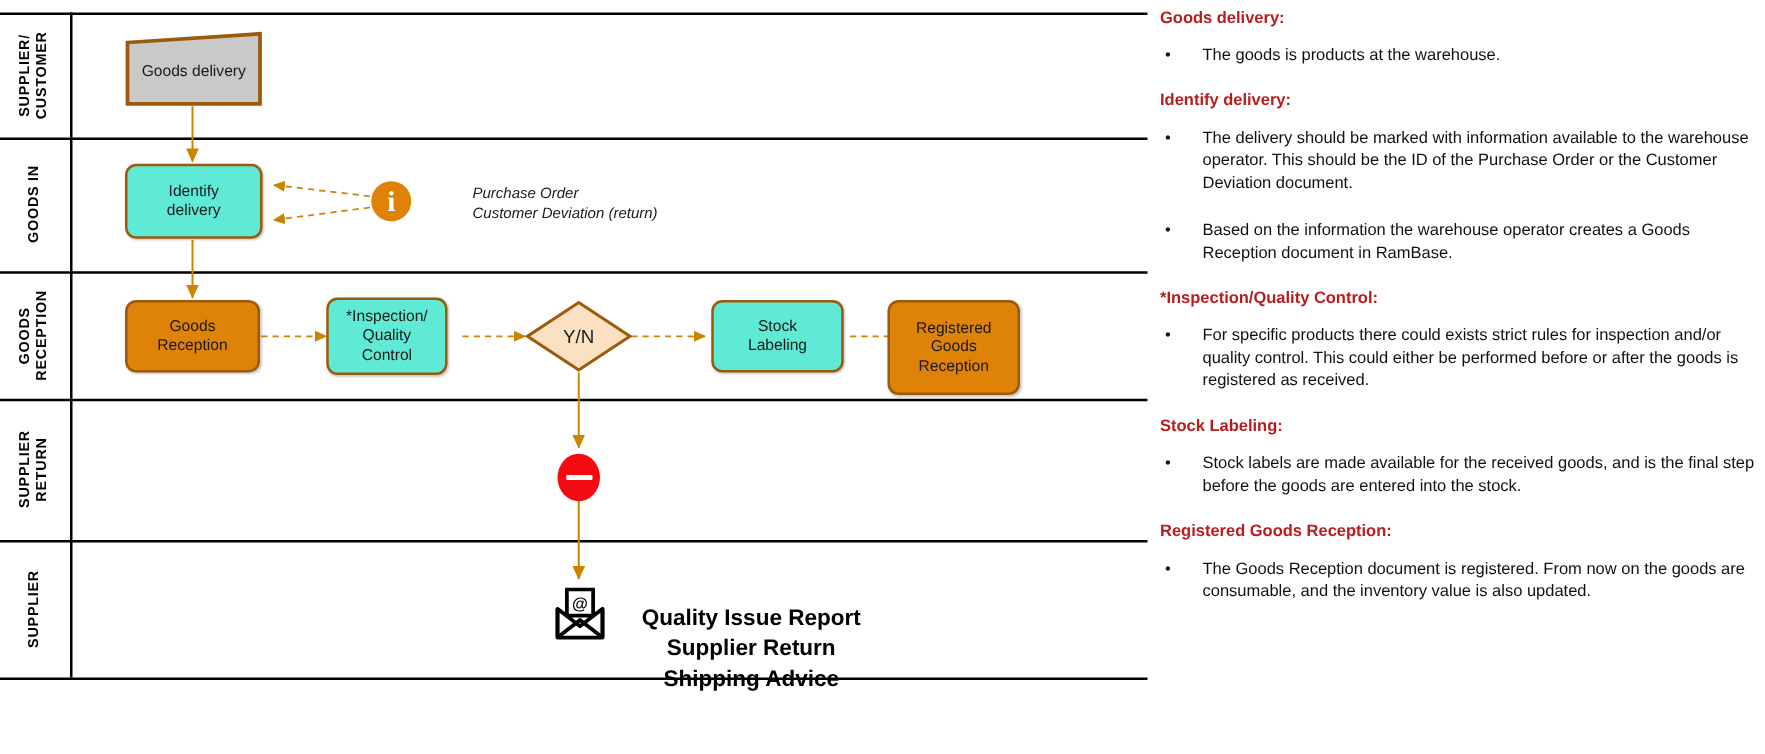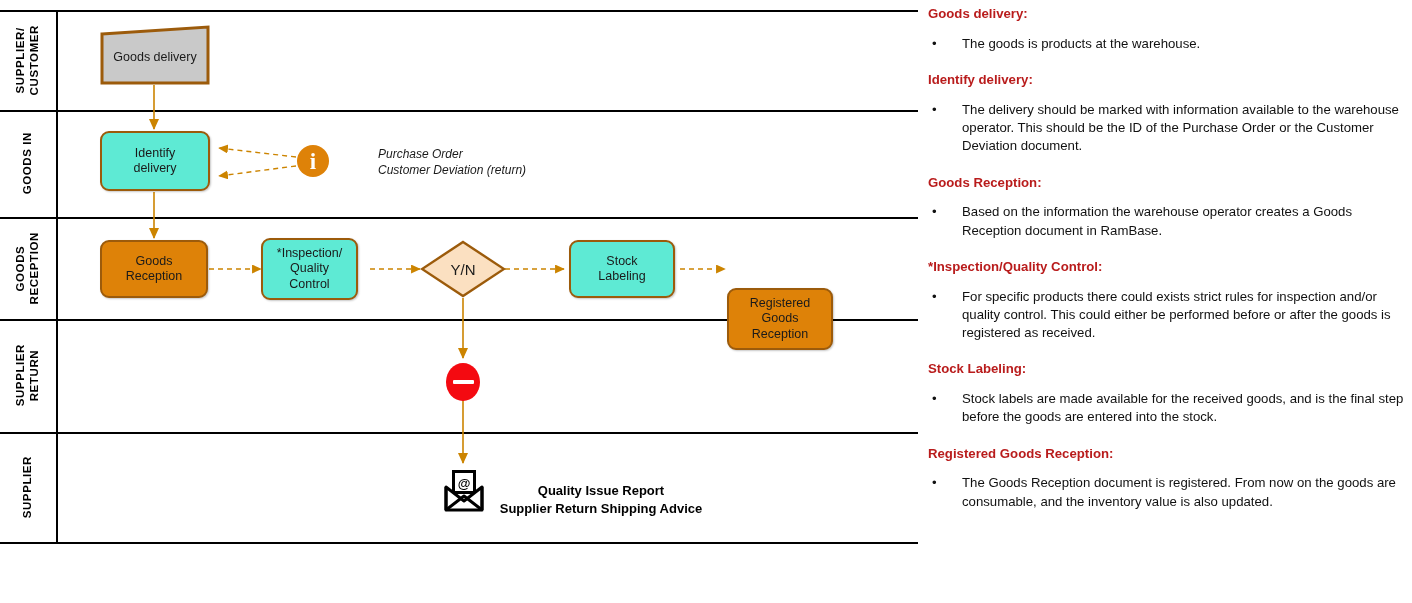--- a/index.html
+++ b/index.html
@@ -163,21 +163,21 @@
     height: 4px;
     background: #ffffff;
     border-radius: 1px;
   }
 
   
   .envelope { position: absolute; }
 
   .mail-labels {
     position: absolute;
-    font-size: 13px;
+    font-size: 18px;
     font-weight: bold;
     color: #000000;
     line-height: 1.35;
     white-space: pre-line;
     text-align: center;
   }
 
   
   #descriptions {
     position: absolute;
@@ -317,21 +317,21 @@
       <polygon points="43,2 84,29 43,56 2,29" fill="#FBE0C1" stroke="#9C5B0B" stroke-width="2.4"></polygon>
     </svg>
     <div class="diamond-text">Y/N</div>
   </div>
 
   <div class="node rounded light" style="left:569px; top:240px; width:106px; height:58px;">
     <span style="white-space:pre-line;">Stock
 Labeling</span>
   </div>
 
-  <div class="node rounded dark" style="left:727px; top:240px; width:106px; height:62px;margin-top:48px;">
+  <div class="node rounded dark" style="left:710px; top:240px; width:106px; height:76px;">
     <span style="white-space:pre-line;">Registered
 Goods
 Reception</span>
   </div>
 
   <div class="stop-sign" style="left:446px; top:363px;">
     <div class="bar"></div>
   </div>
 
   <div class="envelope" style="left:444px; top:470px; width:40px; height:42px;">
@@ -367,21 +367,20 @@
       <div class="desc-heading">Identify delivery:</div>
       <ul class="desc-bullets">
         <li>
           <span class="dot">•</span>
           <span>The delivery should be marked with information available to the warehouse operator. This should be the ID of the Purchase Order or the Customer Deviation document.</span>
         </li>
       </ul>
     </div>
 
     <div class="desc-block">
-      <div class="desc-heading">Goods Reception:</div>
       <ul class="desc-bullets">
         <li>
           <span class="dot">•</span>
           <span>Based on the information the warehouse operator creates a Goods Reception document in RamBase.</span>
         </li>
       </ul>
     </div>
 
     <div class="desc-block">
       <div class="desc-heading">*Inspection/Quality Control:</div>

